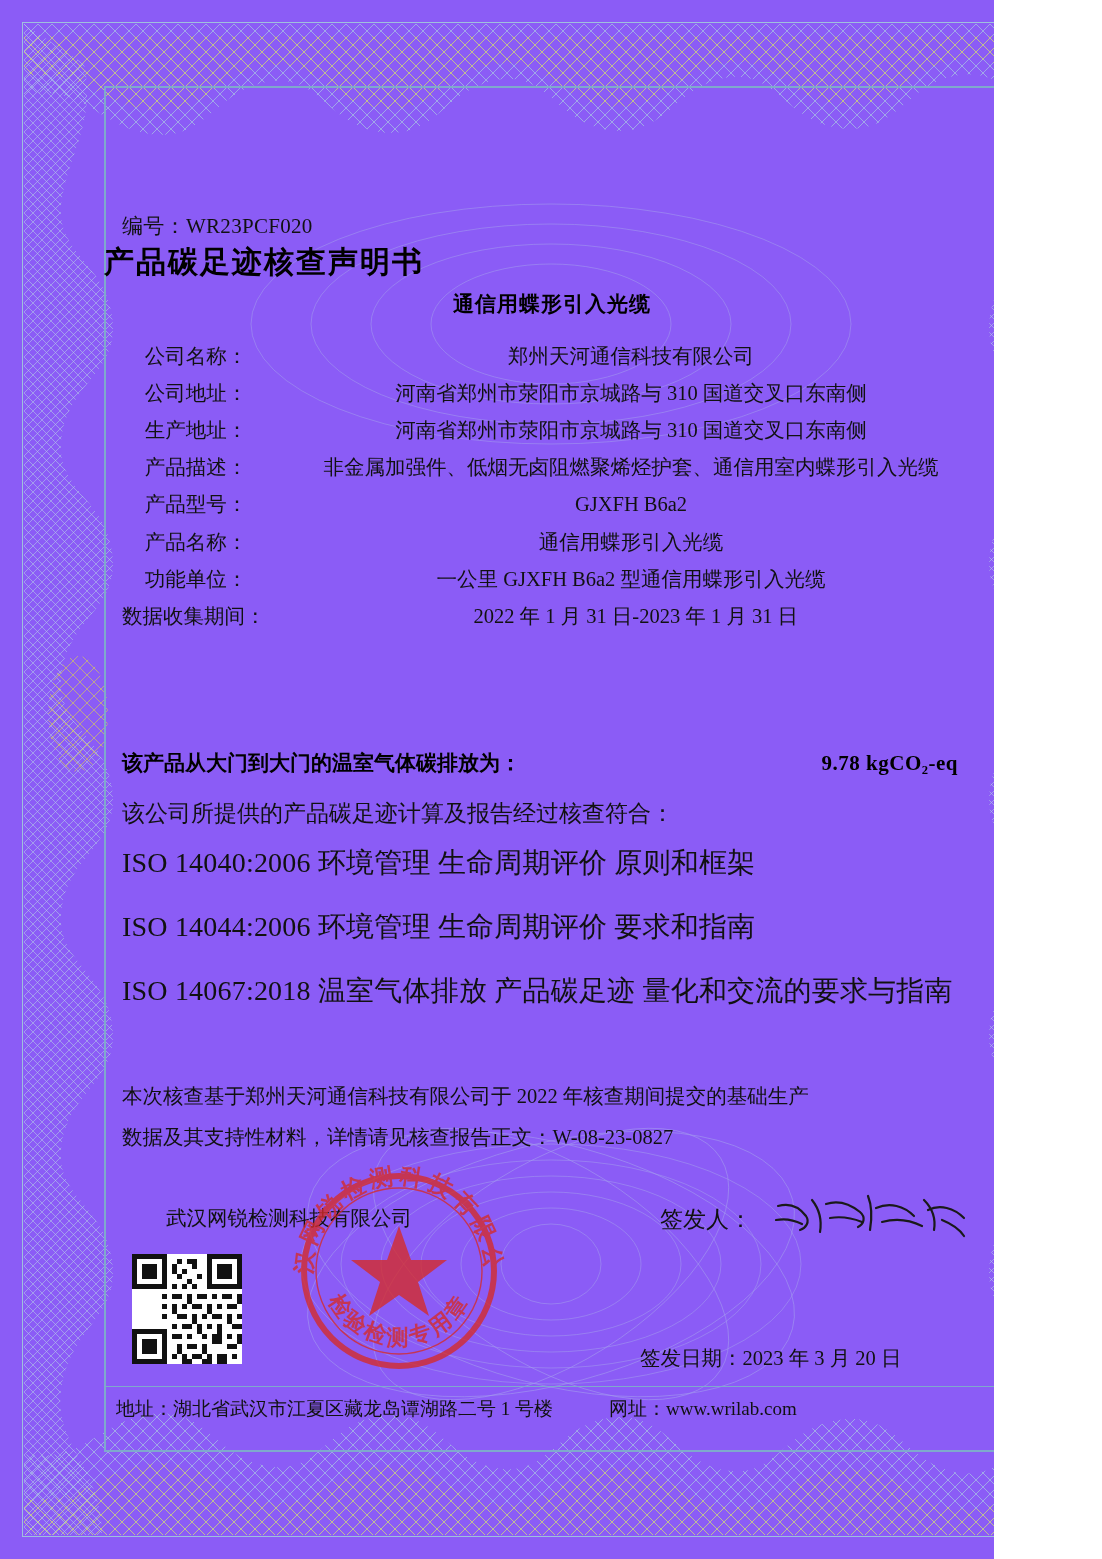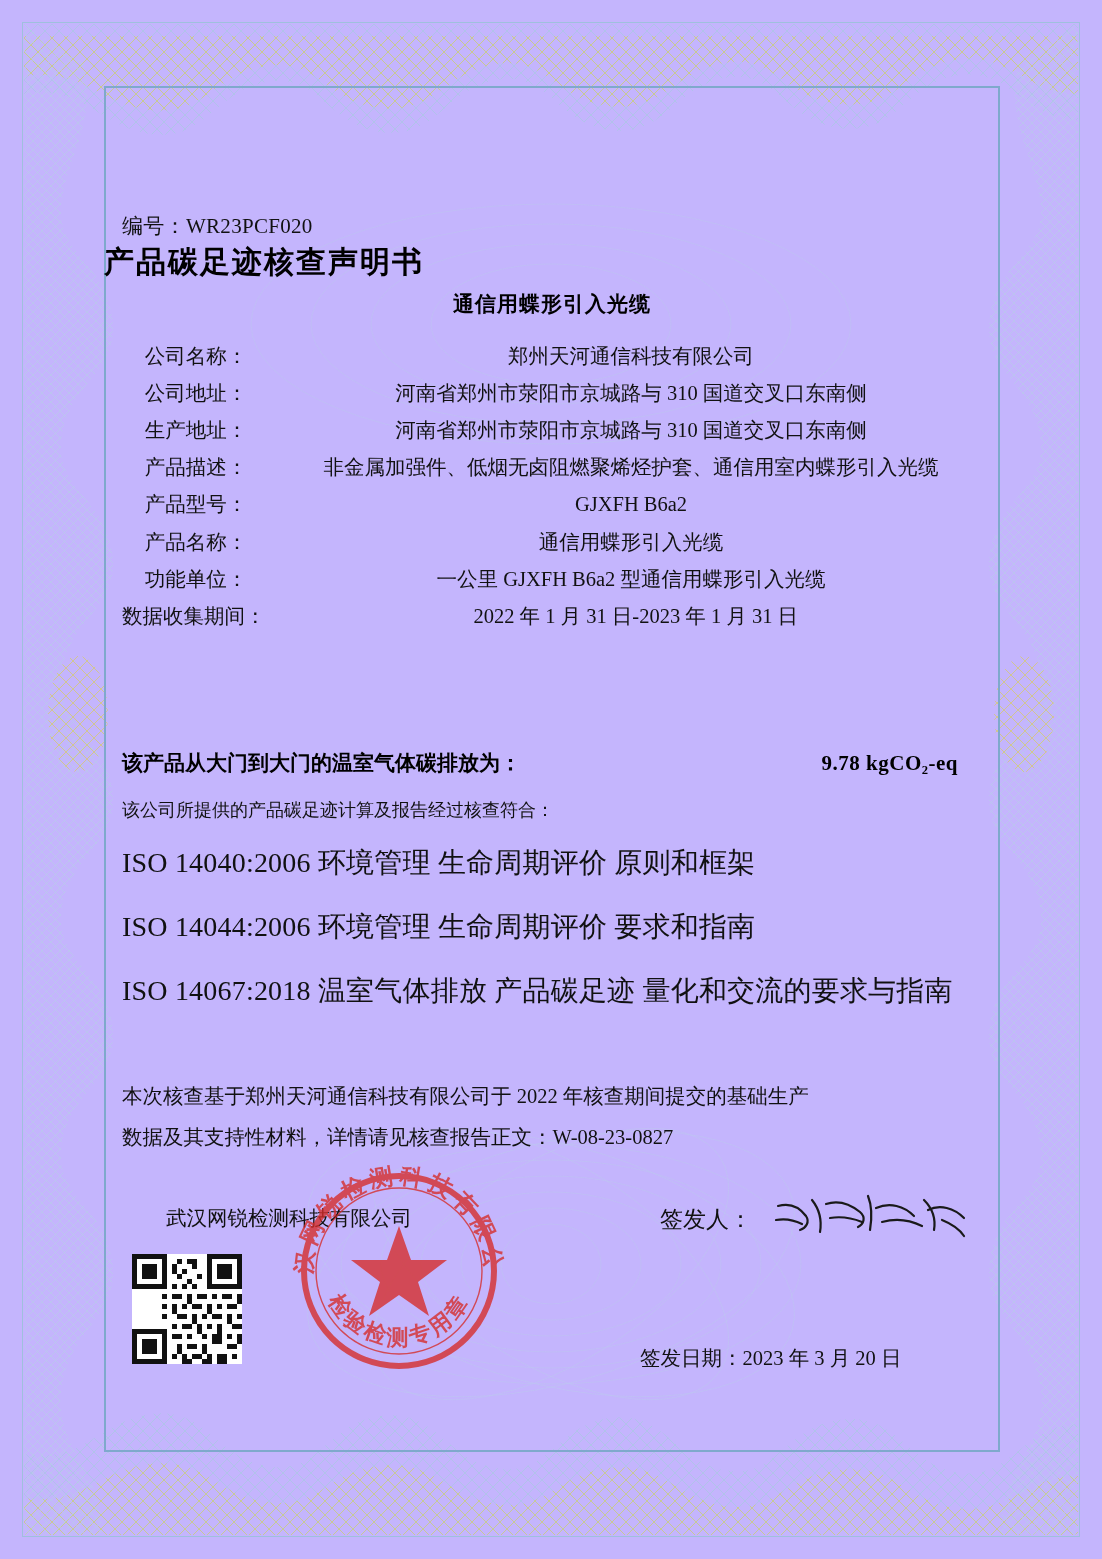--- a/index.html
+++ b/index.html
@@ -5,24 +5,24 @@
   html, body {
     margin: 0;
     padding: 0;
     background: #ffffff;
   }
   body {
     font-family: "Liberation Serif", serif;
   }
   .page {
     position: relative;
-    width: 1102px;
+    width: 994px;
     height: 1559px;
     overflow: hidden;
-    background: #c4b5fd;
+    background: #8b5cf6;
   }
 
   
   .border-outer {
     position: absolute;
     left: 22px; top: 22px;
     width: 1058px; height: 1515px;
     border: 1px solid #9fc0dd;
     box-sizing: border-box;
   }
@@ -122,21 +122,21 @@
   .emission-value {
     margin-left: auto;
     padding-right: 34px;
     font-family: "Liberation Serif", serif;
     letter-spacing: 0.5px;
   }
 
   .conform-intro {
     position: absolute;
     left: 18px; top: 712px;
-    font-size: 18px;
+    font-size: 23px;
     color: #111;
     text-align: center;
   }
   .std-list {
     position: absolute;
     left: 18px; top: 758px;
     width: 870px;
   }
   .std-item {
     font-size: 28px;
@@ -517,15 +517,25 @@
           <text font-family="'Liberation Serif', serif" font-size="23" font-weight="bold" fill="#d62b27" letter-spacing="5">
             <textPath href="#sealTop" startOffset="50%" text-anchor="middle">武汉网锐检测科技有限公司</textPath>
           </text>
           <text font-family="'Liberation Serif', serif" font-size="22" font-weight="bold" fill="#d62b27" letter-spacing="3">
             <textPath href="#sealBottom" startOffset="50%" text-anchor="middle">检验检测专用章</textPath>
           </text>
         </g>
       </svg>
     </div>
 
+    <div class="footer">
+      <div class="footer-inner">
+        <div class="footer-addr">
+          <span>地址：</span><span>湖北省武汉市江夏区藏龙岛谭湖路二号 1 号楼</span>
+        </div>
+        <div class="footer-web">
+          <span>网址：</span><span class="url">www.wrilab.com</span>
+        </div>
+      </div>
+    </div>
 
   </div>
 </div>
 
 </body></html>

